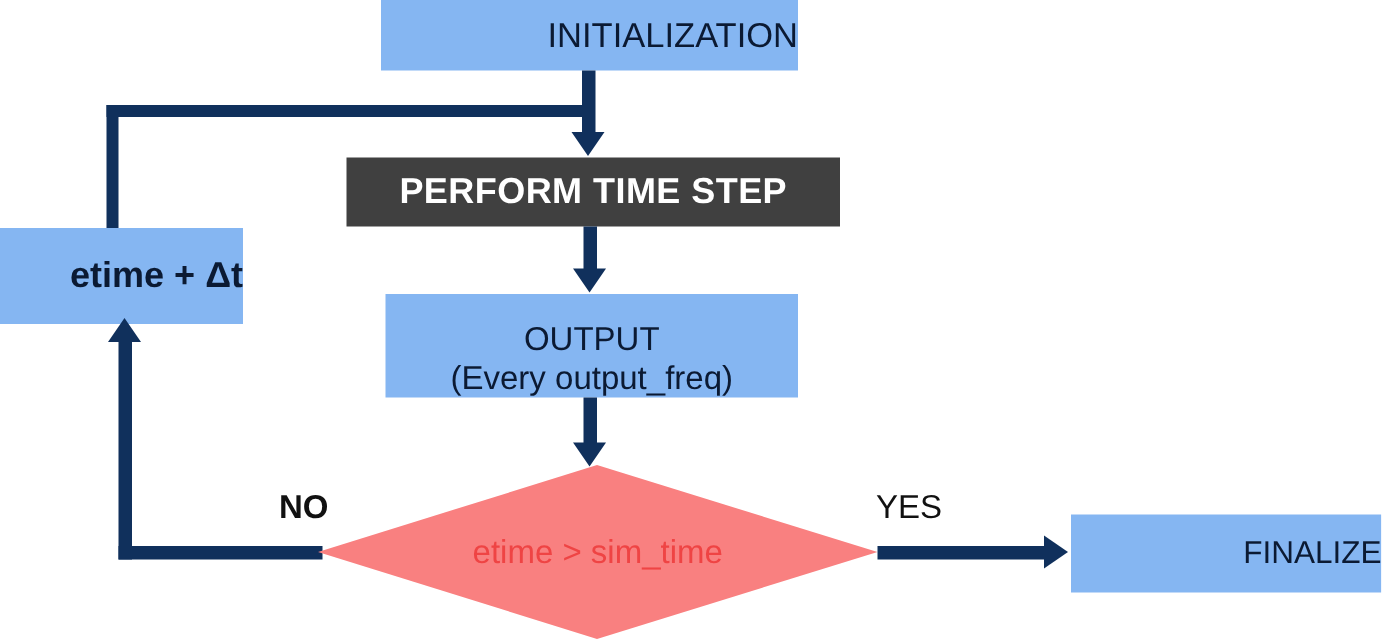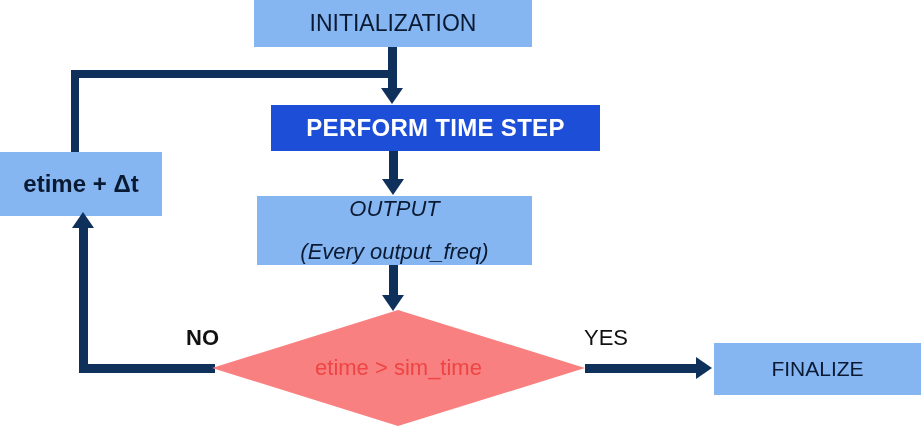--- a/index.html
+++ b/index.html
@@ -22,25 +22,25 @@
     box-sizing: border-box;
     display: flex;
     align-items: center;
     justify-content: center;
     text-align: center;
     line-height: 1.12;
     color: #0b1a33;
   }
   .node-light {
     background: #85b6f2;
+    justify-content: flex-end;
   }
   .node-dark {
-    background: #1d4ed8;
+    background: #404040;
     color: #ffffff;
-    margin-left: 40px;
   }
   #node-init {
     left: 254px;
     top: 0px;
     width: 278px;
     height: 47px;
     font-size: 23px;
   }
   #node-perform {
     left: 231px;
@@ -51,24 +51,23 @@
     font-weight: bold;
     letter-spacing: 0.3px;
   }
   #node-output {
     left: 257px;
     top: 196px;
     width: 275px;
     height: 69px;
     font-size: 22px;
     flex-direction: column;
-    font-style: italic;
   }
   #node-output .line2 {
-    margin-top: 18px;
+    margin-top: 2px;
   }
   #node-etime {
     left: 0px;
     top: 152px;
     width: 162px;
     height: 64px;
     font-size: 24px;
     font-weight: bold;
   }
   #node-finalize {

